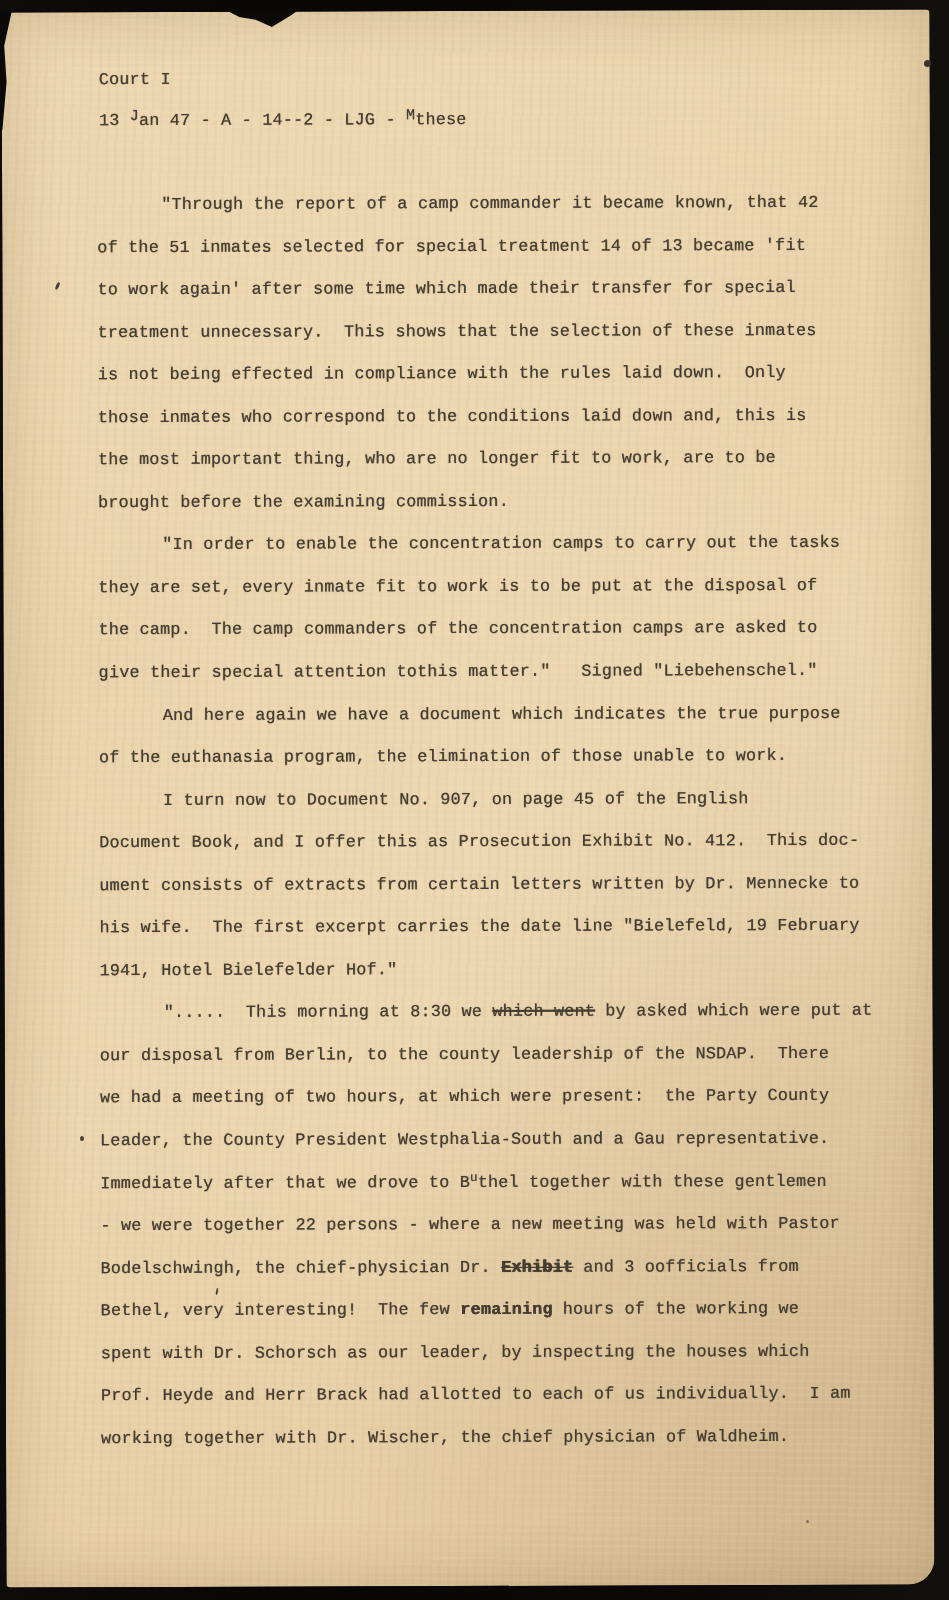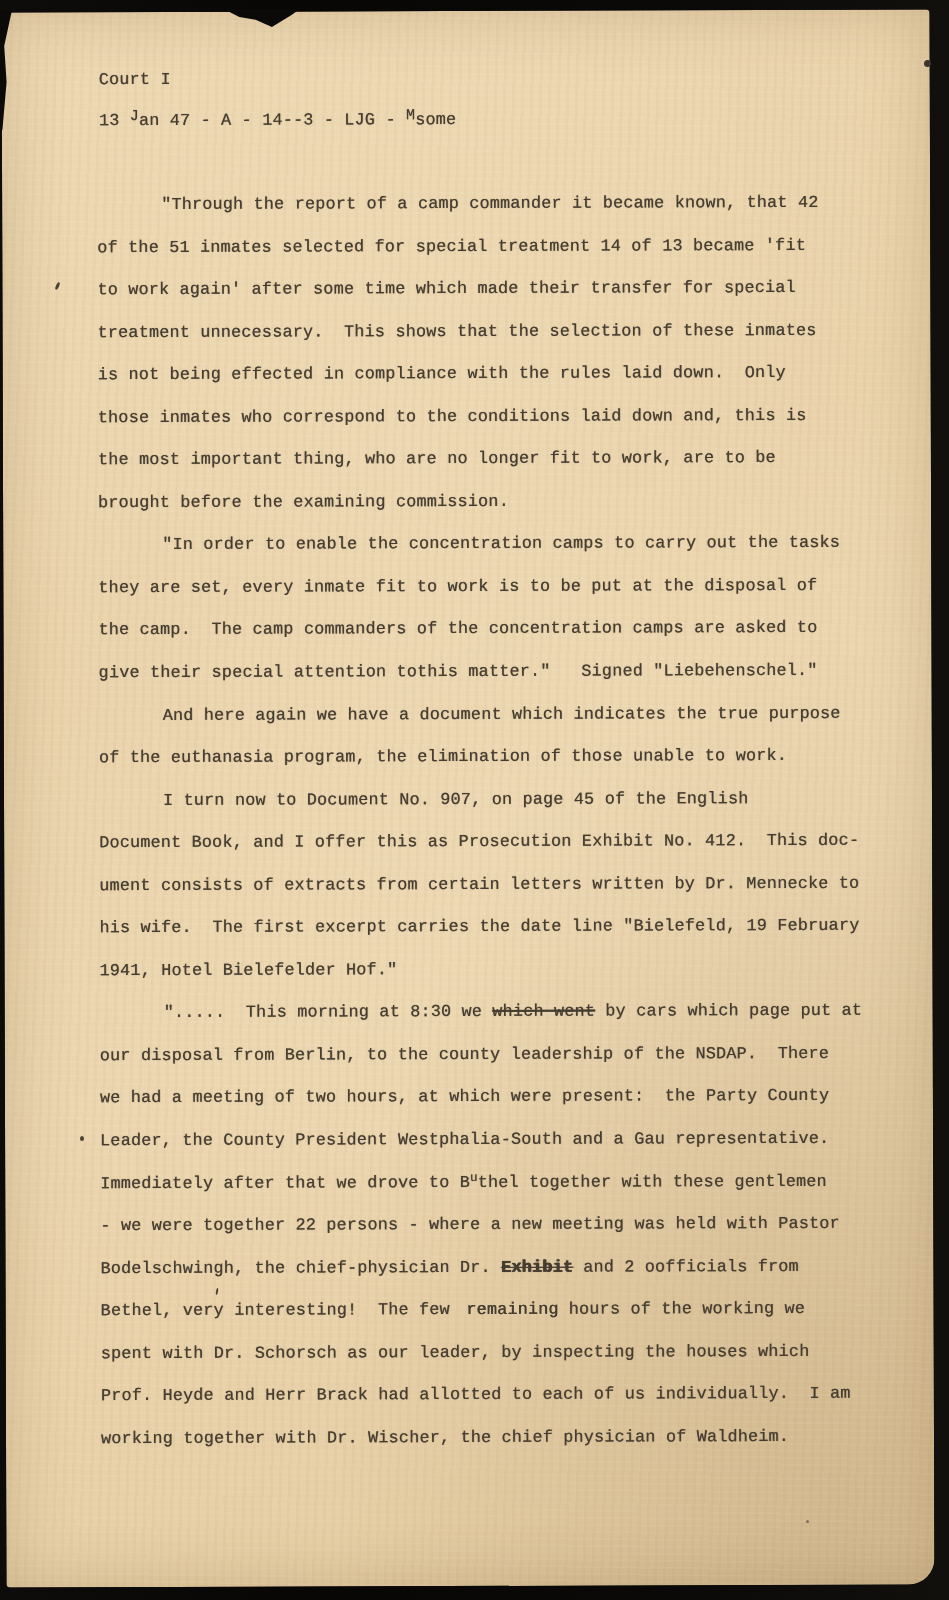--- a/index.html
+++ b/index.html
@@ -72,35 +72,35 @@
   .indent{padding-left:64px;}
   .raised{position:relative;top:-5px;font-size:15px;}
   .sup{position:relative;top:-6px;font-size:12.5px;}
   .strike{text-decoration:line-through;text-decoration-thickness:1.5px;}
   .overtyped{
     font-weight:700;
     text-decoration:line-through;
     text-decoration-thickness:1px;
     text-shadow:0.8px 0 0 currentColor, 0 0 1px rgba(70,58,44,0.8);
   }
-  .heavy{font-weight:400;text-shadow:0.6px 0 0 currentColor;margin-left:6px;}
+  .heavy{font-weight:700;text-shadow:0.6px 0 0 currentColor;}
 </style>
 </head>
 <body>
 
 <div class="scan-bg"></div>
 
 <div class="paper">
   <div class="grain"></div>
 
   <div class="content">
 
     <div class="header">
       <div class="line">Court I</div>
-      <div class="line"><span>13 </span><span class="raised">J</span><span>an 47 - A - 14--3 - LJG - </span><span class="raised">M</span><span>some</span></div>
+      <div class="line"><span>13 </span><span class="raised">J</span><span>an 47 - A - 14--2 - LJG - </span><span class="raised">M</span><span>these</span></div>
     </div>
 
     <div class="body-text">
       <div class="line indent">"Through the report of a camp commander it became known, that 42</div>
       <div class="line">of the 51 inmates selected for special treatment 14 of 13 became 'fit</div>
       <div class="line">to work again' after some time which made their transfer for special</div>
       <div class="line">treatment unnecessary.  This shows that the selection of these inmates</div>
       <div class="line">is not being effected in compliance with the rules laid down.  Only</div>
       <div class="line">those inmates who correspond to the conditions laid down and, this is</div>
       <div class="line">the most important thing, who are no longer fit to work, are to be</div>
@@ -109,27 +109,27 @@
       <div class="line">they are set, every inmate fit to work is to be put at the disposal of</div>
       <div class="line">the camp.  The camp commanders of the concentration camps are asked to</div>
       <div class="line">give their special attention tothis matter."   Signed "Liebehenschel."</div>
       <div class="line indent">And here again we have a document which indicates the true purpose</div>
       <div class="line">of the euthanasia program, the elimination of those unable to work.</div>
       <div class="line indent">I turn now to Document No. 907, on page 45 of the English</div>
       <div class="line">Document Book, and I offer this as Prosecution Exhibit No. 412.  This doc-</div>
       <div class="line">ument consists of extracts from certain letters written by Dr. Mennecke to</div>
       <div class="line">his wife.  The first excerpt carries the date line "Bielefeld, 19 February</div>
       <div class="line">1941, Hotel Bielefelder Hof."</div>
-      <div class="line indent"><span>".....  This morning at 8:30 we </span><span class="strike">which went</span><span> by cars which page put at</span></div>
+      <div class="line indent"><span>".....  This morning at 8:30 we </span><span class="strike">which went</span><span> by asked which were put at</span></div>
       <div class="line">our disposal from Berlin, to the county leadership of the NSDAP.  There</div>
       <div class="line">we had a meeting of two hours, at which were present:  the Party County</div>
       <div class="line">Leader, the County President Westphalia-South and a Gau representative.</div>
       <div class="line"><span>Immediately after that we drove to B</span><span class="sup">u</span><span>thel together with these gentlemen</span></div>
       <div class="line">- we were together 22 persons - where a new meeting was held with Pastor</div>
-      <div class="line"><span>Bodelschwingh, the chief-physician Dr. </span><span class="overtyped">Exhibit</span><span> and 2 oofficials from</span></div>
+      <div class="line"><span>Bodelschwingh, the chief-physician Dr. </span><span class="overtyped">Exhibit</span><span> and 3 oofficials from</span></div>
       <div class="line"><span>Bethel, very interesting!  The few </span><span class="heavy">remaining</span><span> hours of the working we</span></div>
       <div class="line">spent with Dr. Schorsch as our leader, by inspecting the houses which</div>
       <div class="line">Prof. Heyde and Herr Brack had allotted to each of us individually.  I am</div>
       <div class="line">working together with Dr. Wischer, the chief physician of Waldheim.</div>
 
     </div>
 
   </div>
 </div>
 

